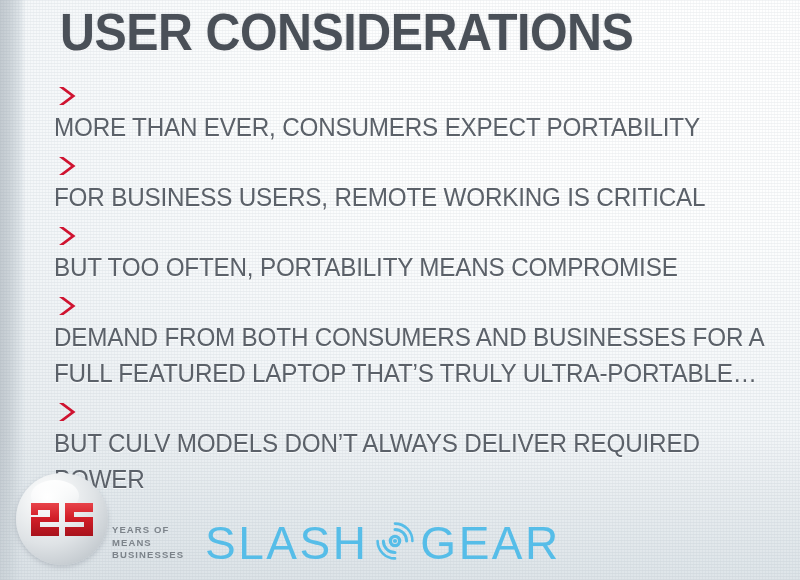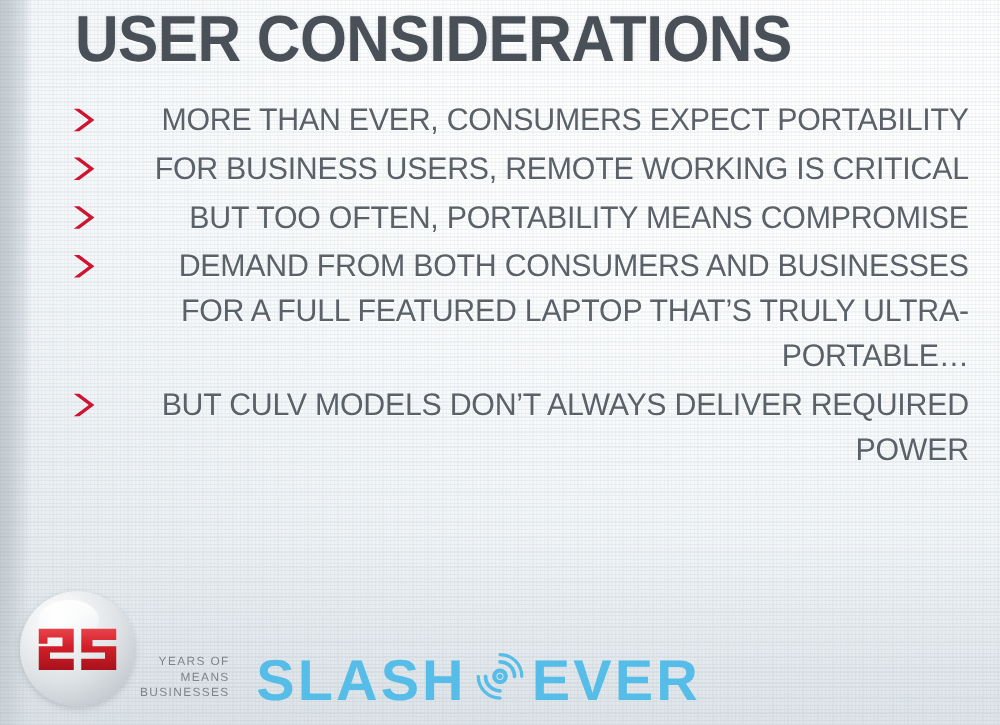--- a/index.html
+++ b/index.html
@@ -37,21 +37,21 @@
   }
   
   #bg-texture {
     position: absolute;
     inset: 0;
     opacity: 0.16;
     background-image:
       repeating-linear-gradient(0deg, rgba(120,135,150,0.55) 0px, rgba(120,135,150,0.55) 1px, rgba(255,255,255,0) 1px, rgba(255,255,255,0) 3px),
       repeating-linear-gradient(90deg, rgba(120,135,150,0.40) 0px, rgba(120,135,150,0.40) 1px, rgba(255,255,255,0) 1px, rgba(255,255,255,0) 3px);
   }
-  #content { position: absolute; inset: 0; text-align: right; }
+  #content { position: absolute; inset: 0; }
 
   
   #title {
     position: absolute;
     left: 60px;
     top: 2px;
     font-size: 52px;
     font-weight: 700;
     letter-spacing: -0.5px;
     color: #4a5058;
@@ -66,20 +66,21 @@
     position: absolute;
     left: 54px;
     top: 78px;
     right: 4px;
   }
   .bullet {
     position: relative;
     display: flex;
     align-items: flex-start;
     margin-bottom: 3px;
+    flex-direction: column;
   }
   .chevron {
     flex: 0 0 auto;
     width: 43px;
     padding-top: 5px;
     line-height: 1;
   }
   .chevron svg { display: block; }
   .bullet-text {
     flex: 1 1 auto;
@@ -122,37 +123,37 @@
     inset: 0;
     display: flex;
     align-items: center;
     justify-content: center;
   }
   #badge-caption {
     position: absolute;
     left: 112px;
     top: 524px;
     font-size: 9.5px;
-    font-weight: 400;
+    font-weight: 700;
     line-height: 12.5px;
     letter-spacing: 1.1px;
     color: #7c838a;
   }
 
   
   #slashgear {
     position: absolute;
     left: 205px;
     top: 518px;
     display: flex;
     align-items: center;
   }
   .sg-word {
     font-size: 46px;
-    font-weight: 700;
+    font-weight: 400;
     letter-spacing: 2.5px;
     color: #56bde8;
     line-height: 1;
   }
   #sg-swirl { margin: 0 2px 0 4px; display: block; }
 </style>
 </head>
 <body>
 
 <div id="slide">
@@ -247,17 +248,17 @@
           <g fill="none" stroke="#56bde8" stroke-linecap="round">
             <circle cx="23" cy="23" r="4.6" stroke-width="3.4"></circle>
             <path d="M23 11.4 A11.6 11.6 0 0 1 34.6 23" stroke-width="3"></path>
             <path d="M23 34.6 A11.6 11.6 0 0 1 11.4 23" stroke-width="3"></path>
             <path d="M23 5.6 A17.4 17.4 0 0 1 40.4 23" stroke-width="2.6"></path>
             <path d="M23 40.4 A17.4 17.4 0 0 1 5.6 23" stroke-width="2.6"></path>
           </g>
           <circle cx="23" cy="23" r="2.1" fill="#56bde8"></circle>
         </svg>
       </span>
-      <span class="sg-word">EVER</span>
+      <span class="sg-word">GEAR</span>
     </div>
 
   </div>
 </div>
 
 </body></html>

